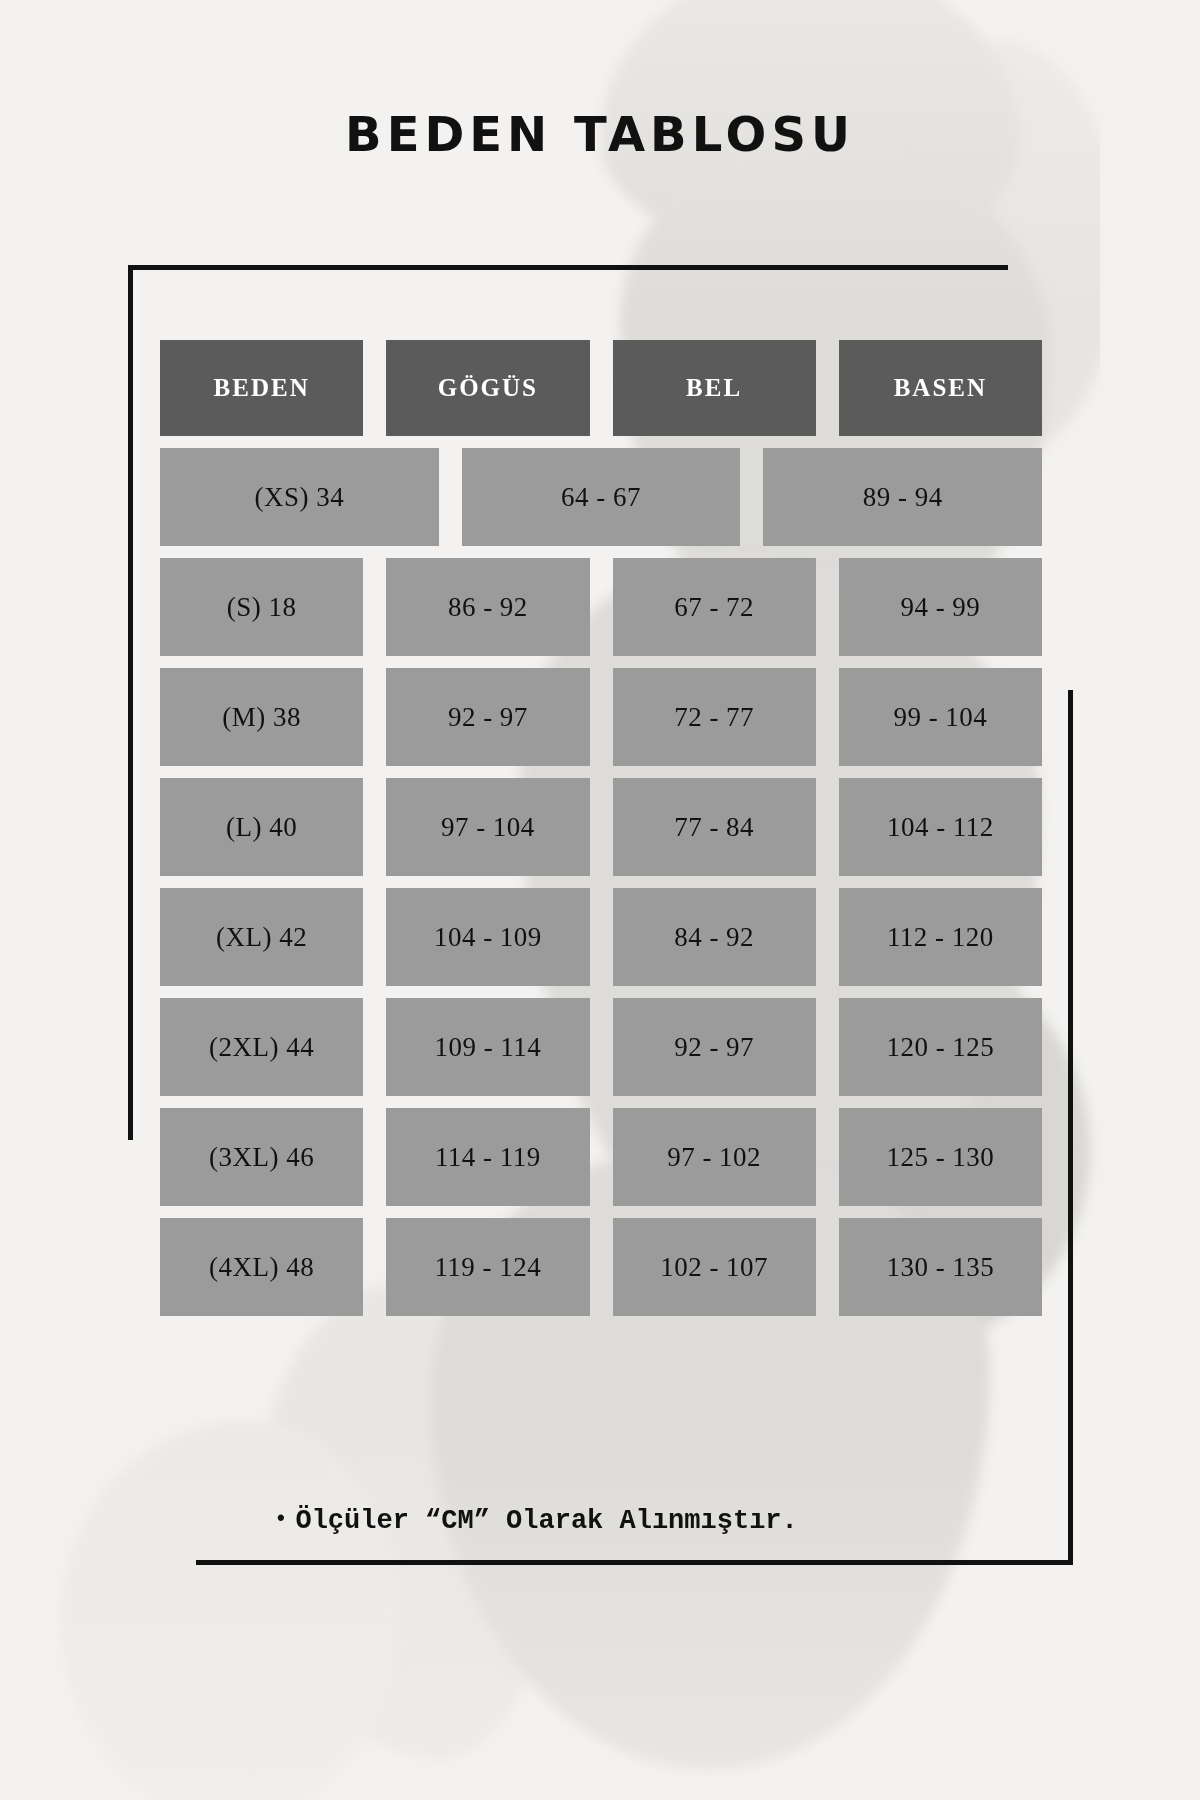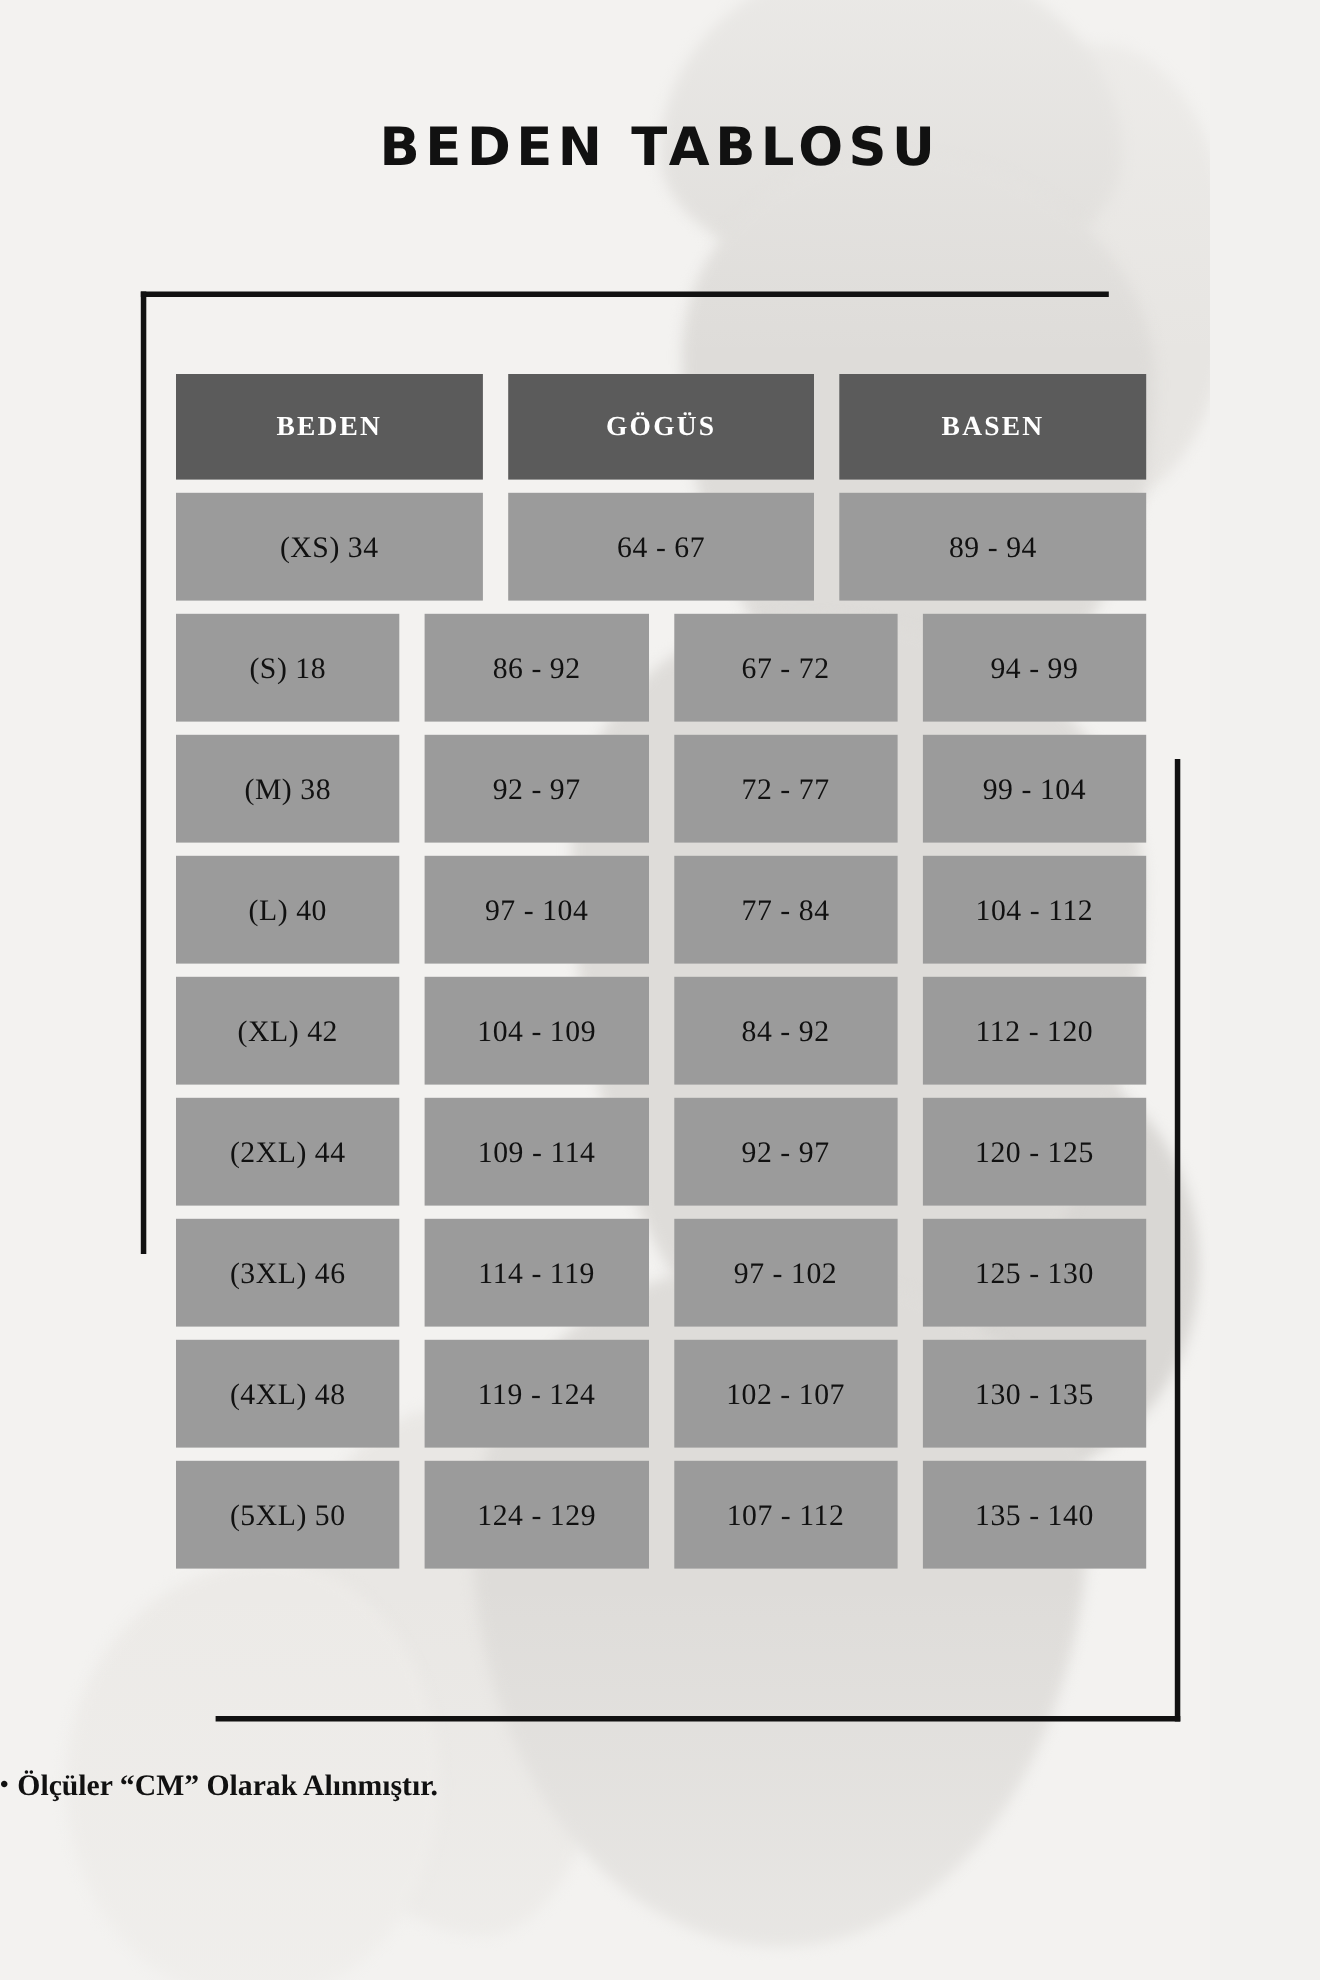--- a/index.html
+++ b/index.html
@@ -100,24 +100,24 @@
     font-weight: bold;
     font-size: 25px;
     letter-spacing: 2px;
     height: 96px;
   }
 
   
   .footnote {
     position: absolute;
     left: 0;
-    top: 1608px;
+    top: 1506px;
     width: 1072px;
-    text-align: left;
-    font-family: Liberation Serif, serif;
+    text-align: center;
+    font-family: Liberation Mono, monospace;
     font-weight: bold;
     font-size: 27px;
     color: #111111;
   }
   .footnote .bullet {
     display: inline-block;
     margin-right: 8px;
     font-size: 22px;
     vertical-align: 3px;
   }
@@ -144,20 +144,21 @@
   <div class="line line-top-h"></div>
   <div class="line line-left-v"></div>
   <div class="line line-right-v"></div>
   <div class="line line-bot-h"></div>
 
   <div class="table">
 
     <div class="row header">
       <div class="cell">BEDEN</div>
       <div class="cell">GÖGÜS</div>
+      <div class="cell">BEL</div>
       <div class="cell">BASEN</div>
     </div>
 
     <div class="row">
       <div class="cell">(XS) 34</div>
       <div class="cell">64 - 67</div>
       <div class="cell">89 - 94</div>
     </div>
 
     <div class="row">
@@ -202,26 +203,20 @@
       <div class="cell">125 - 130</div>
     </div>
 
     <div class="row">
       <div class="cell">(4XL) 48</div>
       <div class="cell">119 - 124</div>
       <div class="cell">102 - 107</div>
       <div class="cell">130 - 135</div>
     </div>
 
-    <div class="row">
-      <div class="cell">(5XL) 50</div>
-      <div class="cell">124 - 129</div>
-      <div class="cell">107 - 112</div>
-      <div class="cell">135 - 140</div>
-    </div>
 
   </div>
 
   <div class="footnote">
     <span class="bullet">•</span><span>Ölçüler “CM” Olarak Alınmıştır.</span>
   </div>
 
 </div>
 
 </body></html>

